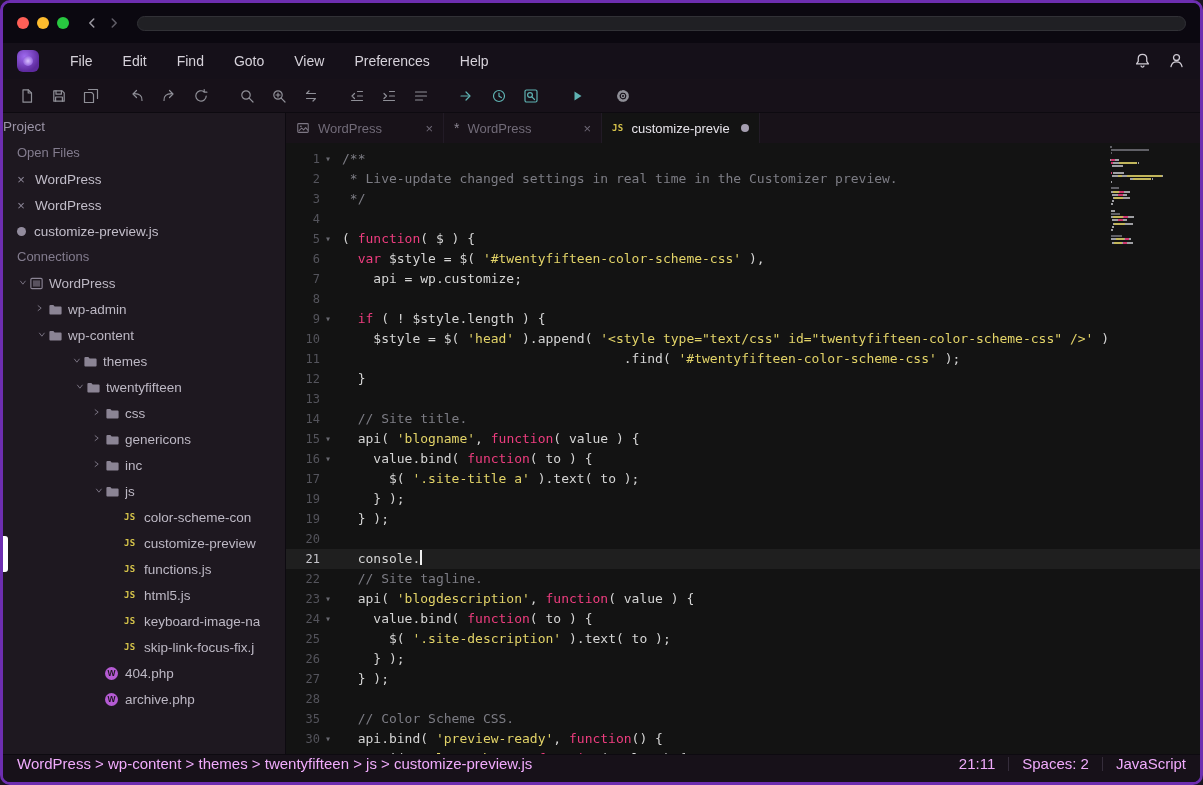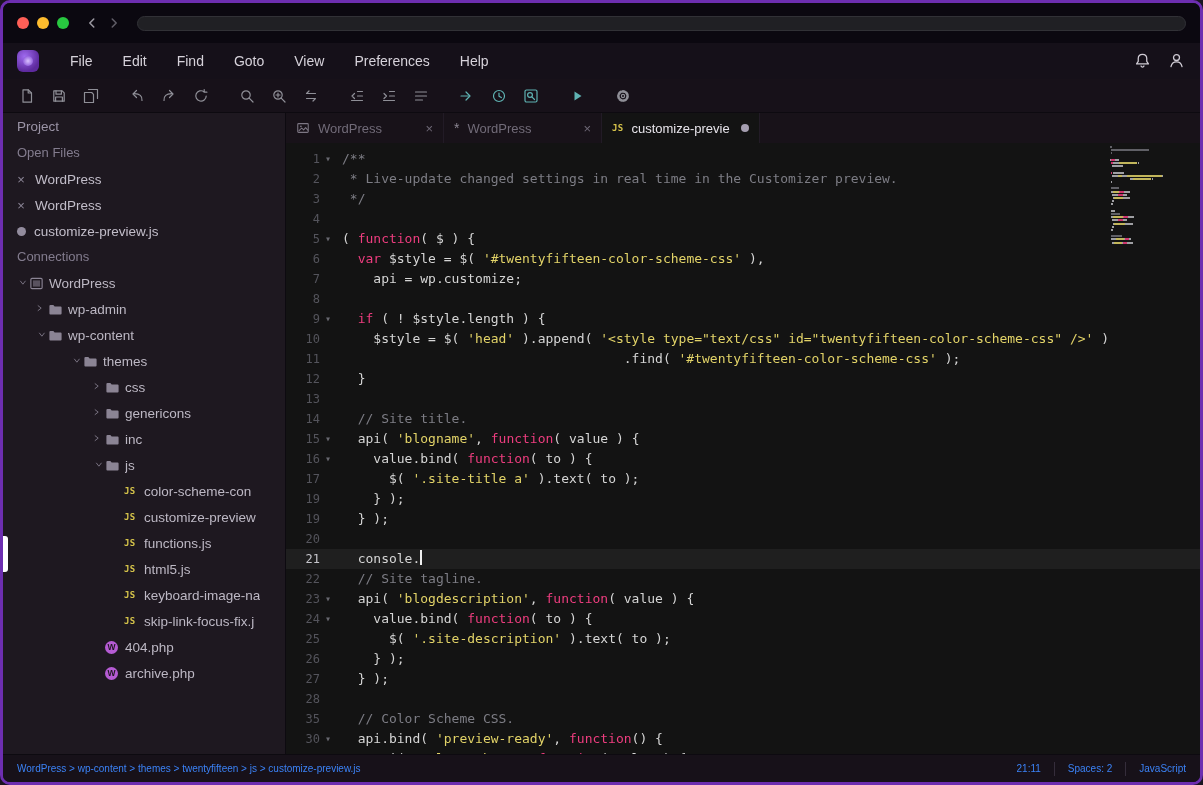--- a/index.html
+++ b/index.html
@@ -35,21 +35,21 @@
   
   .toolbar{height:34px;background:#171119;display:flex;align-items:center;padding:0 12px;flex:0 0 auto;border-bottom:1px solid #0d0a10;}
   .tb-group{display:flex;gap:8px;margin-right:22px;}
   .tb-btn{width:24px;height:24px;display:flex;align-items:center;justify-content:center;color:#8f8f97;}
   .tb-btn.accent{color:var(--accent);}
   .tb-btn svg{width:16px;height:16px;}
 
   
   .main{flex:1;display:flex;min-height:0;}
   .sidebar{width:283px;flex:0 0 283px;background:#1e1820;border-right:1px solid #0d0a10;overflow:hidden;font-size:13px;}
-  .panel-title{height:27px;line-height:27px;padding-left:14px;color:#9b94a6;font-size:13.5px;}
+  .panel-title{height:27px;line-height:27px;color:#9b94a6;font-size:13.5px;}
   .section-header{height:26px;line-height:26px;padding-left:14px;color:#837c8e;}
   .of-row{height:26px;display:flex;align-items:center;padding-left:13px;gap:9px;color:#c2bdc9;font-size:13.5px;}
   .of-close{color:#8d8798;font-size:13px;width:10px;text-align:center;}
   .mod-dot{width:9px;height:9px;border-radius:50%;background:#938c9e;display:inline-block;flex:0 0 9px;margin-left:1px;margin-right:-1px;}
   .tree-row{height:26px;display:flex;align-items:center;color:#bdb8c4;font-size:13.5px;white-space:nowrap;}
   .chev{width:16px;height:16px;flex:0 0 16px;color:#8b8494;display:flex;align-items:center;justify-content:center;}
   .chev svg{width:11px;height:11px;transition:none;}
   .chev.open svg{transform:rotate(90deg);}
   .tree-icon{width:20px;height:16px;flex:0 0 20px;display:flex;align-items:center;color:#8b8494;}
   .tree-icon svg{width:15px;height:15px;}
@@ -83,22 +83,22 @@
   .tk-k{color:var(--keyword);}
   .tk-s{color:var(--string);}
   .tk-c{color:var(--comment);}
   .cursor{display:inline-block;width:2px;height:15px;background:#efefef;vertical-align:-2px;}
 
   .minimap{position:absolute;top:3px;right:8px;width:82px;}
   .mm-line{height:3.2px;white-space:nowrap;}
   .mm-seg{display:inline-block;height:2px;vertical-align:top;opacity:.85;}
 
   
-  .statusbar{height:28px;background:#171119;border-top:1px solid #0d0a10;display:flex;align-items:center;
-    padding:0 14px;font-size:10px;color:#3b82f6;flex:0 0 auto;}
+  .statusbar{height:28px;background:#171119;border-top:1px solid #0d0a10;display:flex;align-items:flex-start;
+    padding:0 14px;font-size:15px;color:#f0abfc;flex:0 0 auto;}
   .sb-left{flex:1;overflow:hidden;white-space:nowrap;}
   .sb-right{display:flex;align-items:center;}
   .sb-sep{width:1px;height:14px;background:#352d3b;margin:0 13px;}
 
   .left-flash{position:absolute;left:0;top:533px;width:5px;height:36px;background:#fff;border-radius:0 3px 3px 0;z-index:6;}
 </style>
 </head>
 <body>
 
 <div class="window">
@@ -334,20 +334,33 @@
               <svg viewBox="0 0 16 16" fill="none" stroke="currentColor" stroke-width="1.2" stroke-linecap="round" stroke-linejoin="round">
                 <path d="M4.5 2.5L9 6l-4.5 3.5"></path>
               </svg>
             </span>
             <span class="tree-icon">
               <svg viewBox="0 0 16 16" fill="none" stroke="currentColor" stroke-width="1.2" stroke-linecap="round" stroke-linejoin="round">
                 <path fill="currentColor" stroke="none" d="M1.5 4.2c0-.6.4-1 1-1h3.2l1.4 1.6h6.4c.6 0 1 .4 1 1v6.4c0 .6-.4 1-1 1H2.5c-.6 0-1-.4-1-1z"></path>
               </svg>
             </span>
             <span class="tree-label">themes</span>
+          </div>
+          <div class="tree-row" style="padding-left: 67px;">
+            <span class="chev open">
+              <svg viewBox="0 0 16 16" fill="none" stroke="currentColor" stroke-width="1.2" stroke-linecap="round" stroke-linejoin="round">
+                <path d="M4.5 2.5L9 6l-4.5 3.5"></path>
+              </svg>
+            </span>
+            <span class="tree-icon">
+              <svg viewBox="0 0 16 16" fill="none" stroke="currentColor" stroke-width="1.2" stroke-linecap="round" stroke-linejoin="round">
+                <path fill="currentColor" stroke="none" d="M1.5 4.2c0-.6.4-1 1-1h3.2l1.4 1.6h6.4c.6 0 1 .4 1 1v6.4c0 .6-.4 1-1 1H2.5c-.6 0-1-.4-1-1z"></path>
+              </svg>
+            </span>
+            <span class="tree-label">twentyfifteen</span>
           </div>
           <div class="tree-row" style="padding-left: 86px;">
             <span class="chev">
               <svg viewBox="0 0 16 16" fill="none" stroke="currentColor" stroke-width="1.2" stroke-linecap="round" stroke-linejoin="round">
                 <path d="M4.5 2.5L9 6l-4.5 3.5"></path>
               </svg>
             </span>
             <span class="tree-icon">
               <svg viewBox="0 0 16 16" fill="none" stroke="currentColor" stroke-width="1.2" stroke-linecap="round" stroke-linejoin="round">
                 <path fill="currentColor" stroke="none" d="M1.5 4.2c0-.6.4-1 1-1h3.2l1.4 1.6h6.4c.6 0 1 .4 1 1v6.4c0 .6-.4 1-1 1H2.5c-.6 0-1-.4-1-1z"></path>

